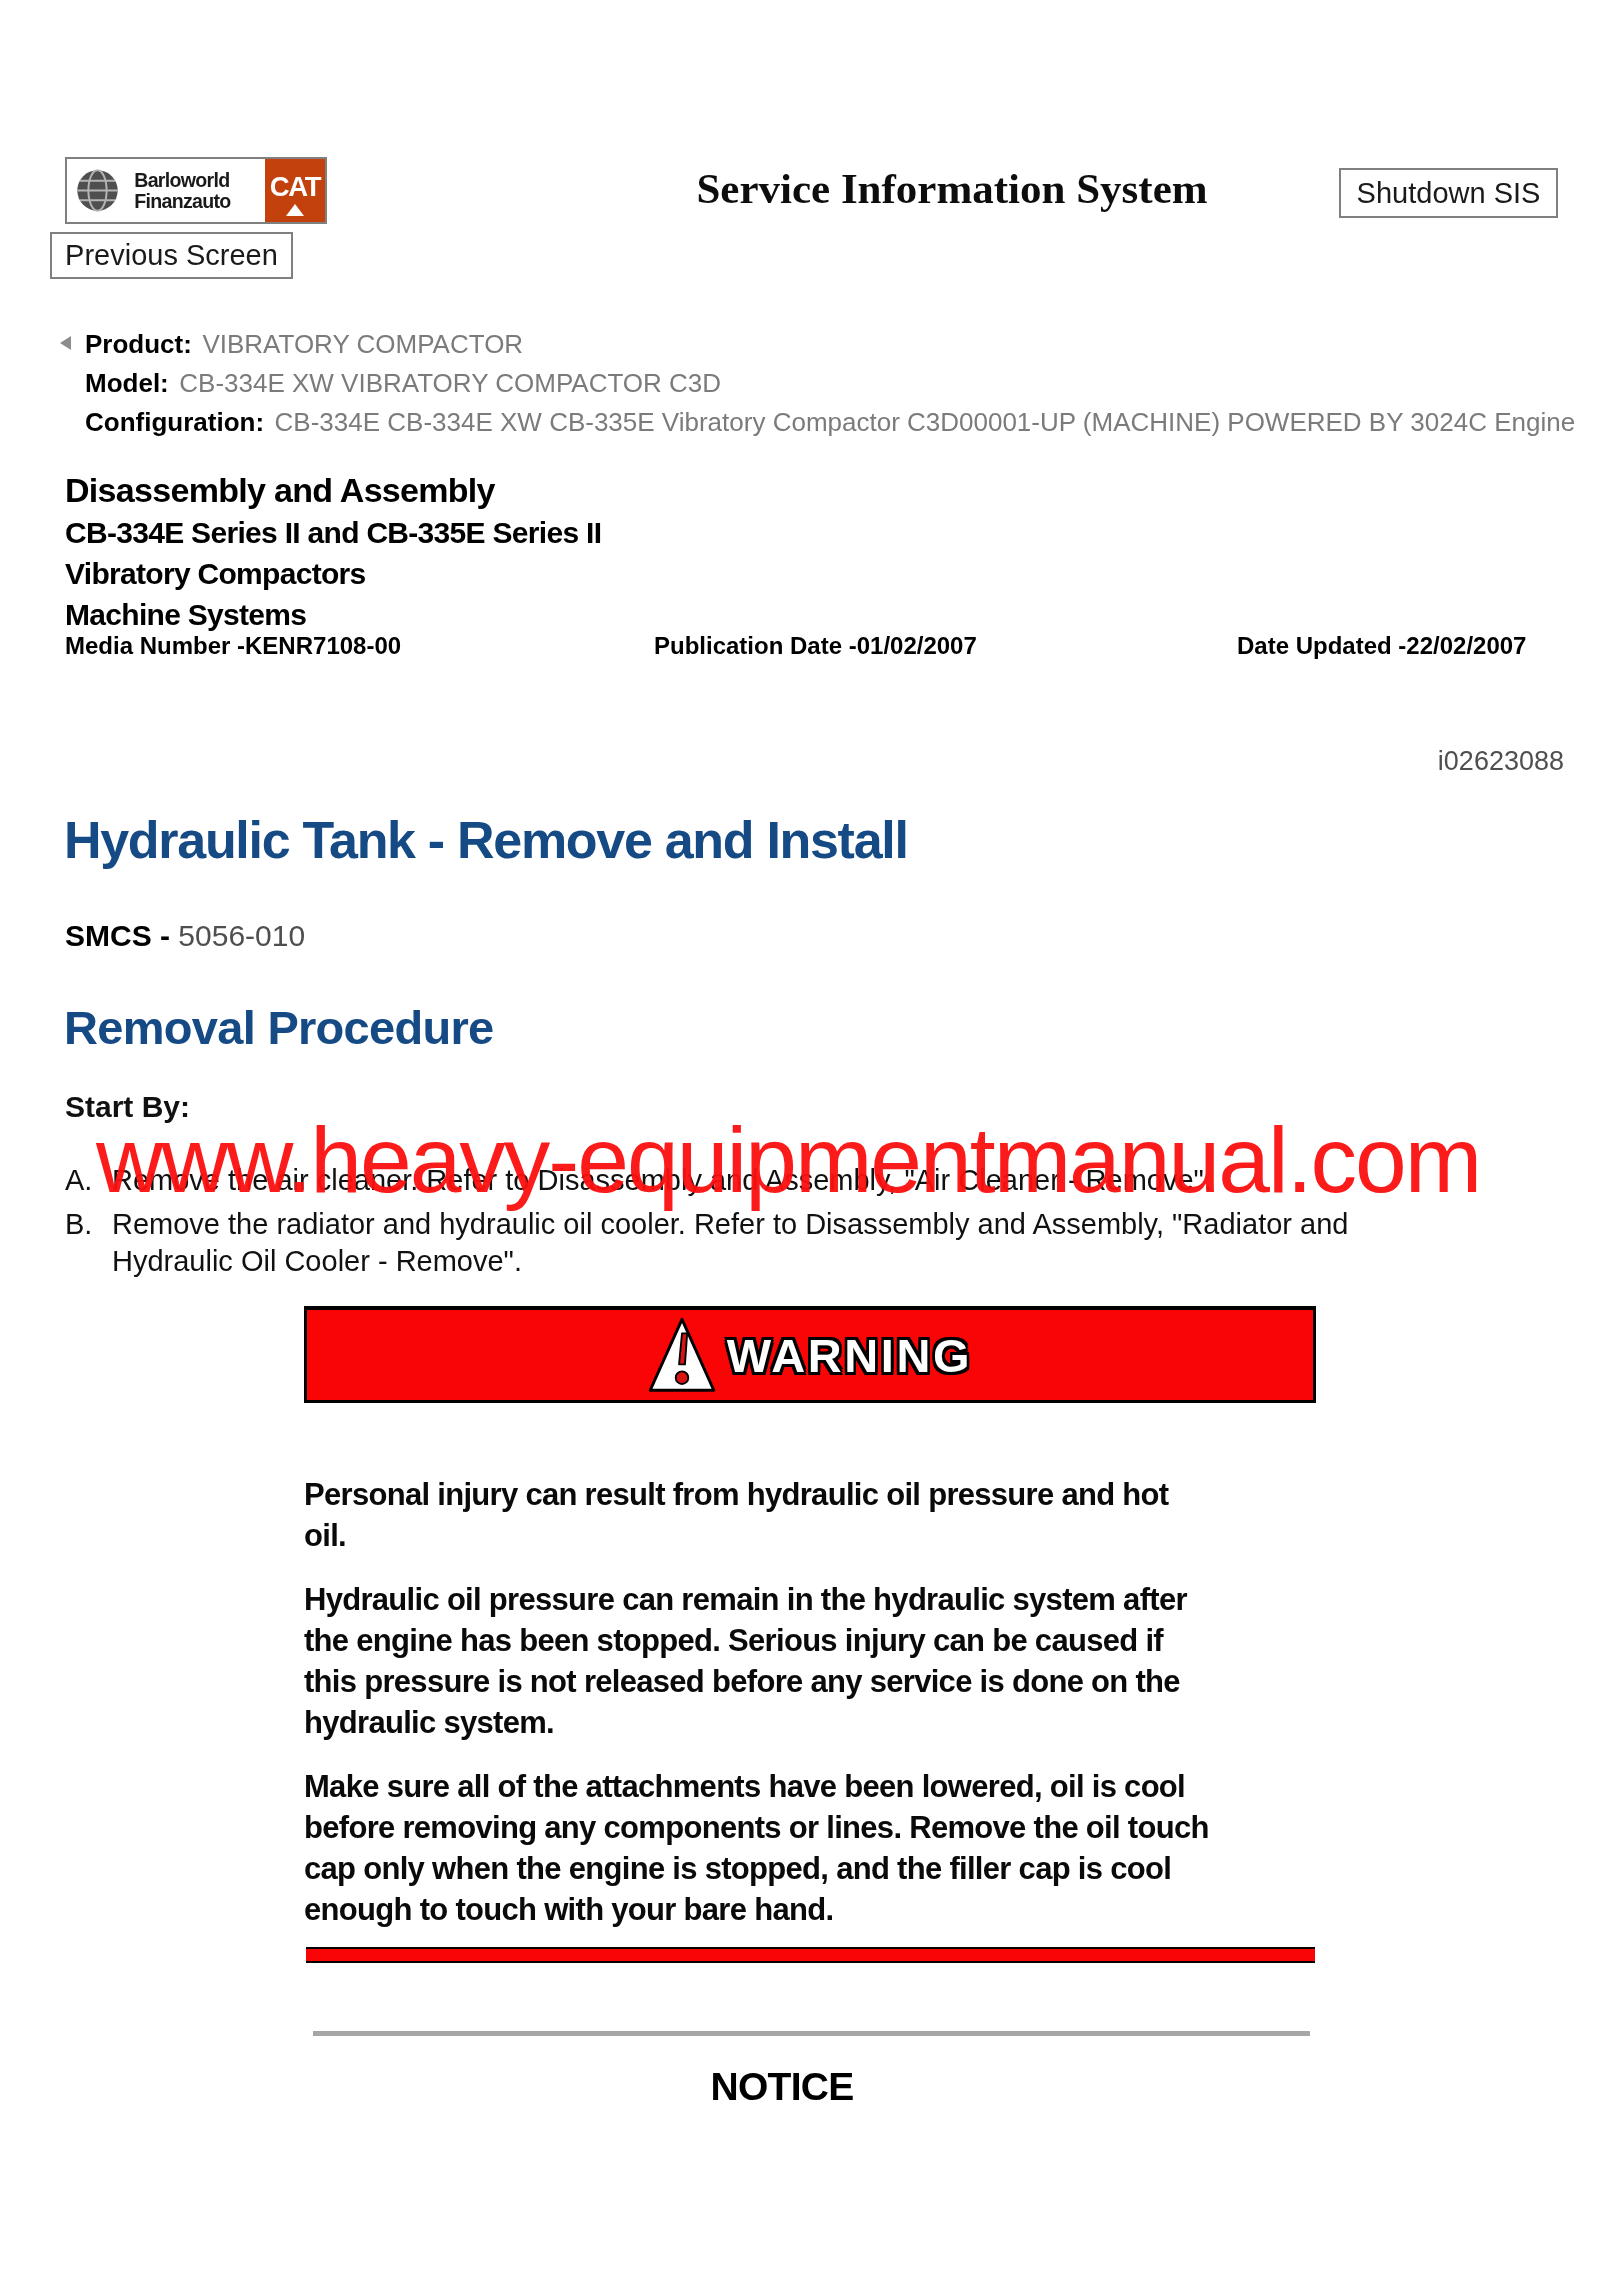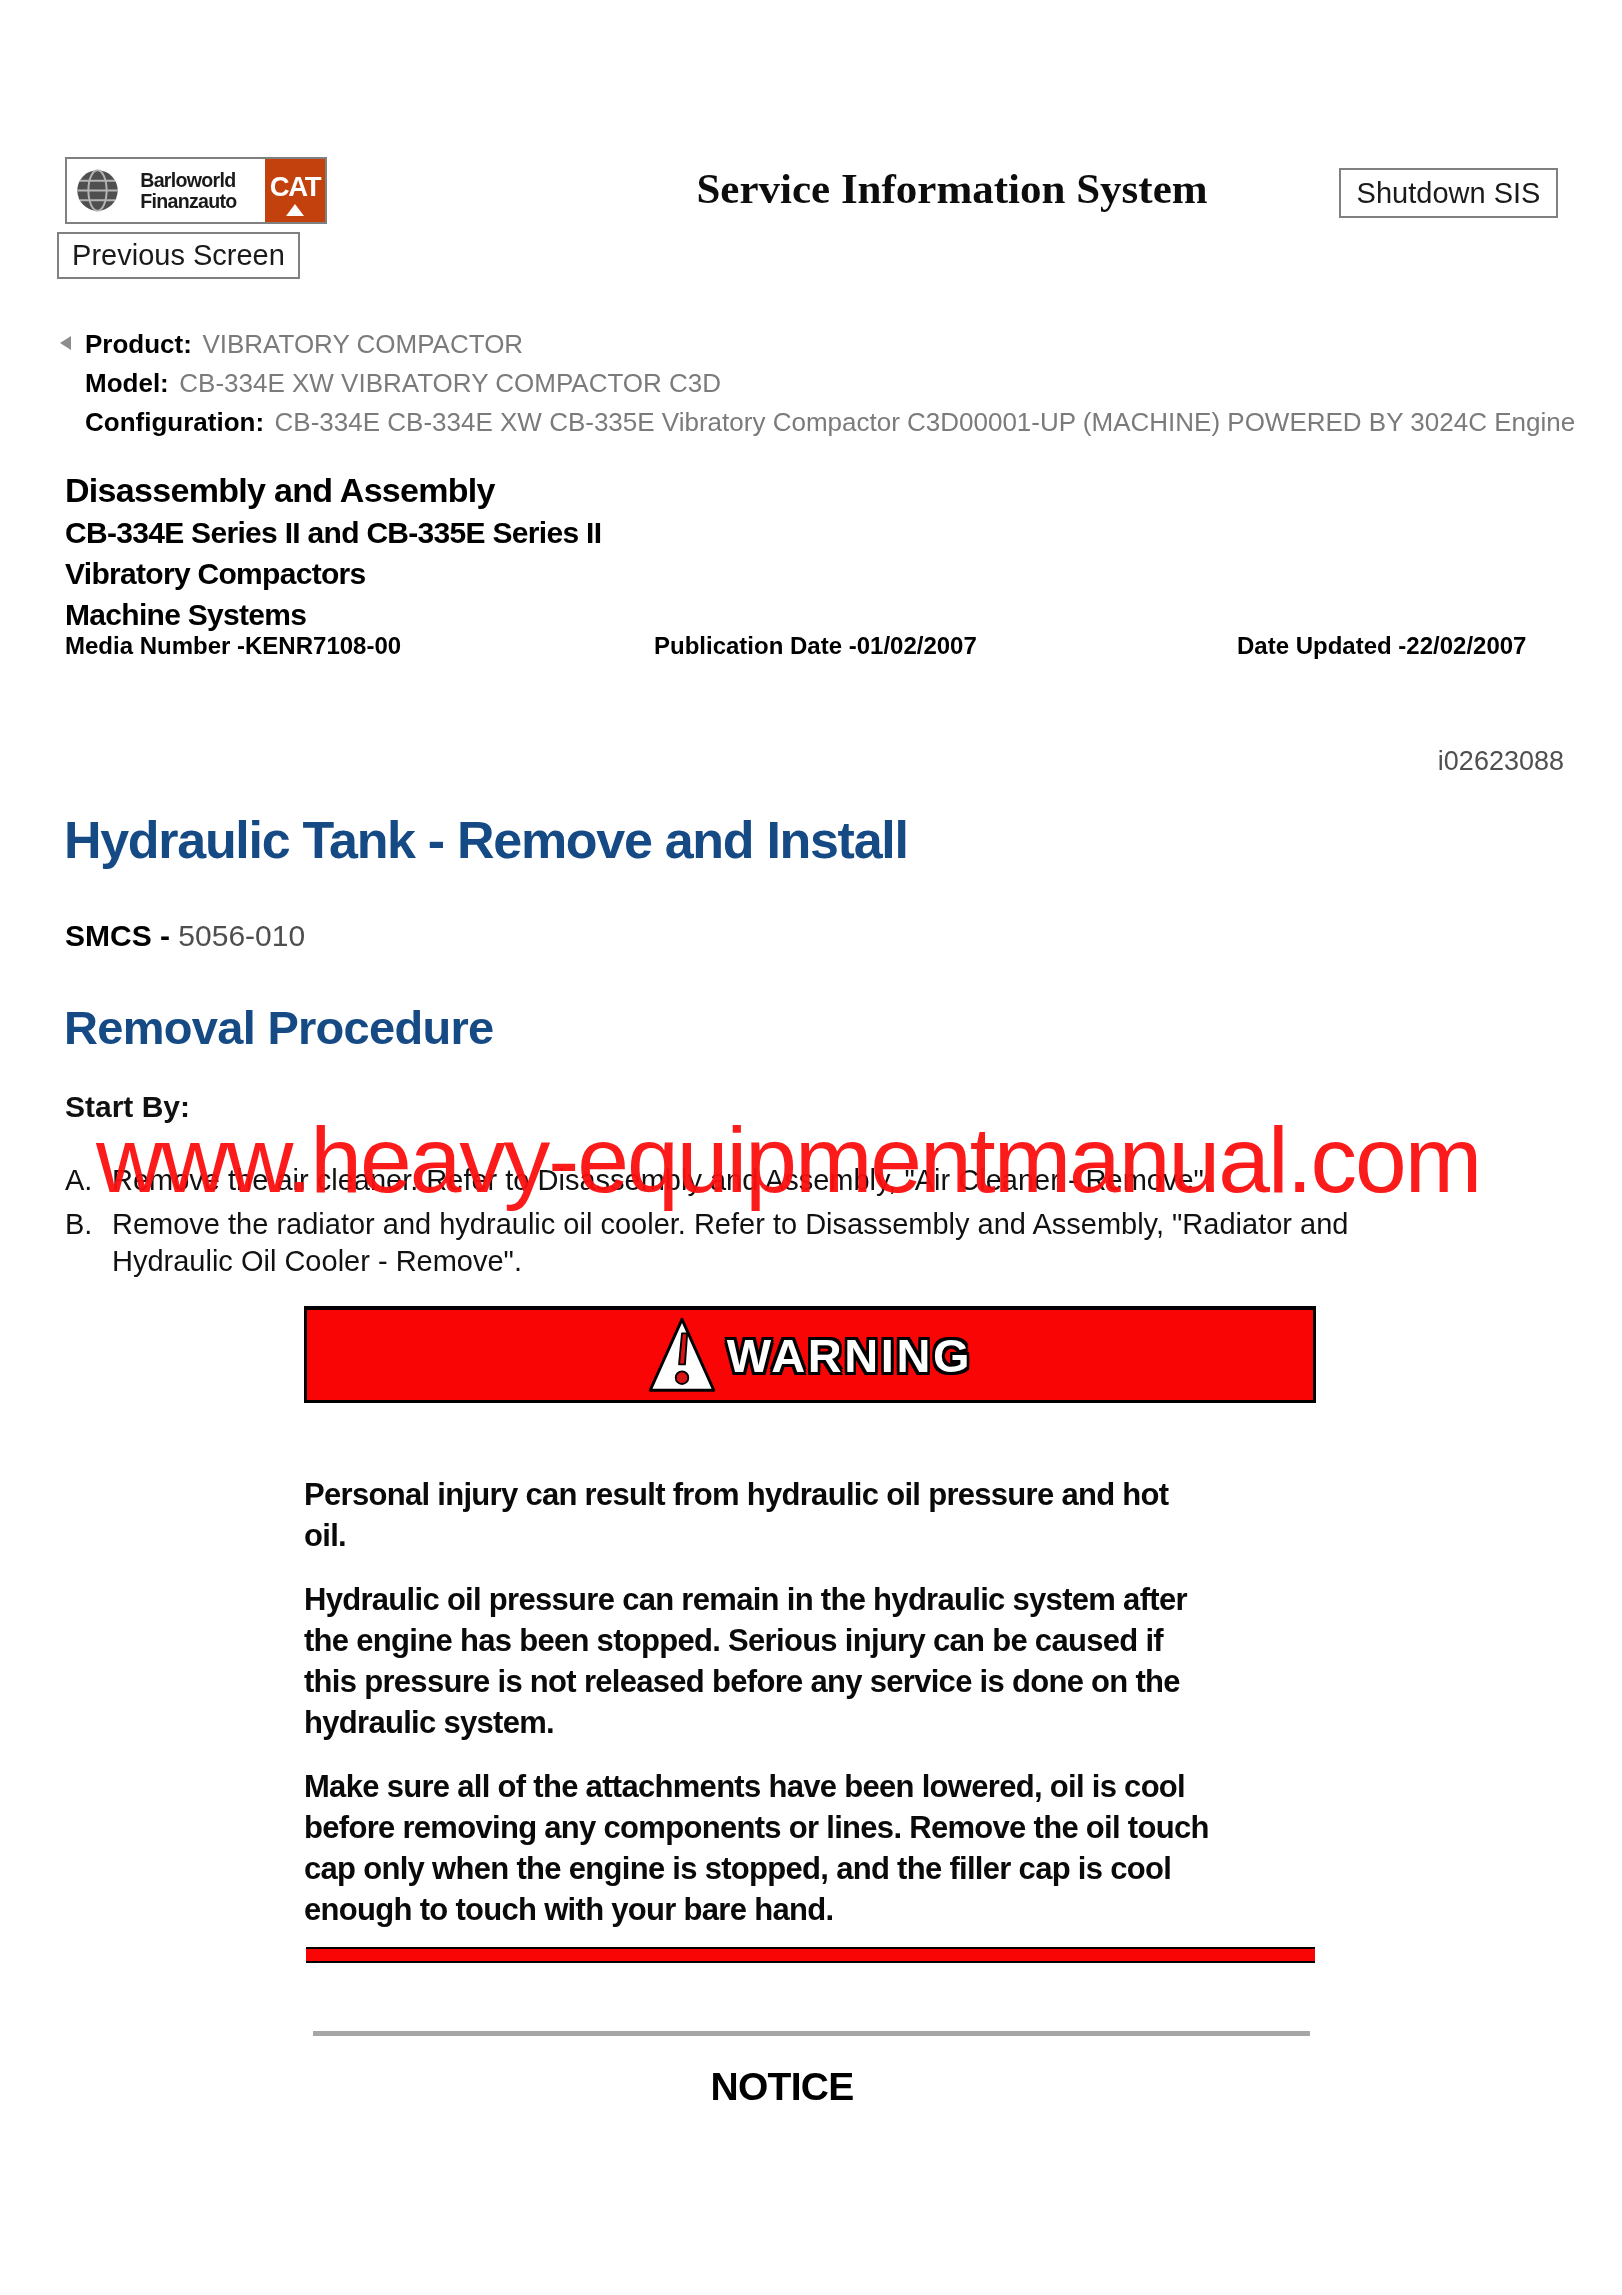--- a/index.html
+++ b/index.html
@@ -11,34 +11,34 @@
     --divider-gray:#a6a6a6;
   }
   *{margin:0;padding:0;box-sizing:border-box;}
   html,body{background:#ffffff;}
   body{font-family:"Liberation Sans","DejaVu Sans",sans-serif;color:#111;}
   .page{position:relative;width:1623px;height:2295px;background:#fff;overflow:hidden;}
 
   
   .logo-box{position:absolute;left:65px;top:157px;width:262px;height:67px;
     border:2px solid var(--border-gray);display:flex;background:#fff;}
-  .logo-white{flex:1;display:flex;align-items:center;padding-left:9.2px;gap:21px;background:#fff;}
+  .logo-white{flex:1;display:flex;align-items:center;padding-left:9.2px;gap:15px;background:#fff;}
   .logo-text{font-weight:bold;font-size:19.6px;line-height:21px;color:#1a1a1a;letter-spacing:-0.7px;}
   .cat-box{width:60px;background:#c2410c;color:#fff;position:relative;
     display:flex;align-items:center;justify-content:center;font-weight:bold;font-size:27.5px;letter-spacing:-1.3px;}
   .cat-box .cat-word{position:relative;top:-3.9px;}
   .cat-tri{position:absolute;left:50%;bottom:6.5px;transform:translateX(-50%);
     width:0;height:0;border-left:9.8px solid transparent;border-right:9.8px solid transparent;
     border-bottom:12.4px solid #fff;}
   .sis-title{position:absolute;left:661px;top:164px;width:582px;text-align:center;
     font-family:"Liberation Serif","DejaVu Serif",serif;font-weight:bold;font-size:43px;color:#0d0d0d;}
   .btn{position:absolute;background:#fff;border:2px solid var(--border-gray);color:#1a1a1a;
     display:flex;align-items:center;justify-content:center;font-family:inherit;cursor:pointer;}
   .btn.shutdown{left:1339px;top:168px;width:219px;height:50px;font-size:29px;}
-  .btn.prev{left:57px;top:232px;width:243px;height:47px;font-size:29px;}
+  .btn.prev{left:50px;top:232px;width:243px;height:47px;font-size:29px;}
 
   
   .product{position:absolute;left:85px;top:325px;font-size:26px;}
   .product .row{position:relative;line-height:39px;white-space:nowrap;}
   .product .row .lbl{font-weight:bold;color:#000;margin-right:10.5px;}
   .product .row .val{color:var(--val-gray);}
   .arrow-left{position:absolute;left:-25px;top:11px;width:0;height:0;
     border-top:7.9px solid transparent;border-bottom:7.9px solid transparent;
     border-right:11px solid #8d8d8d;}
 

